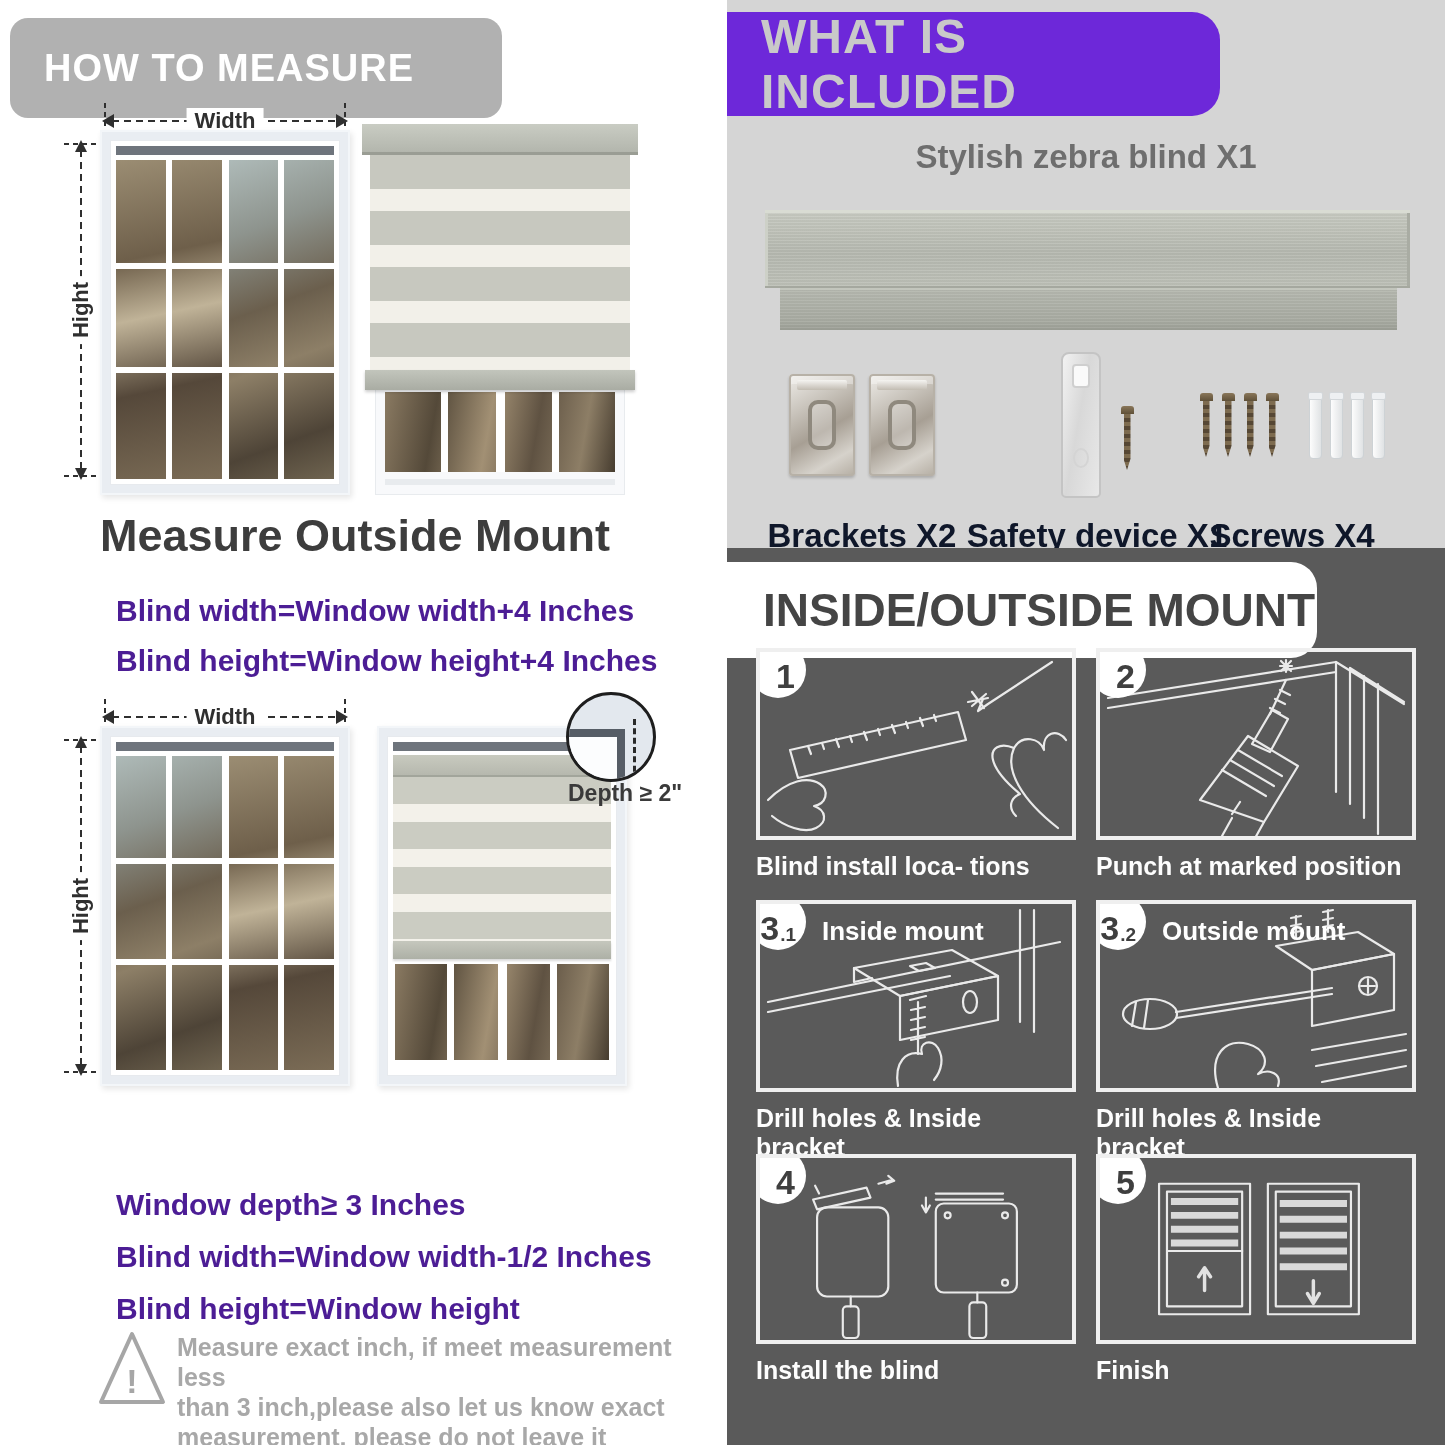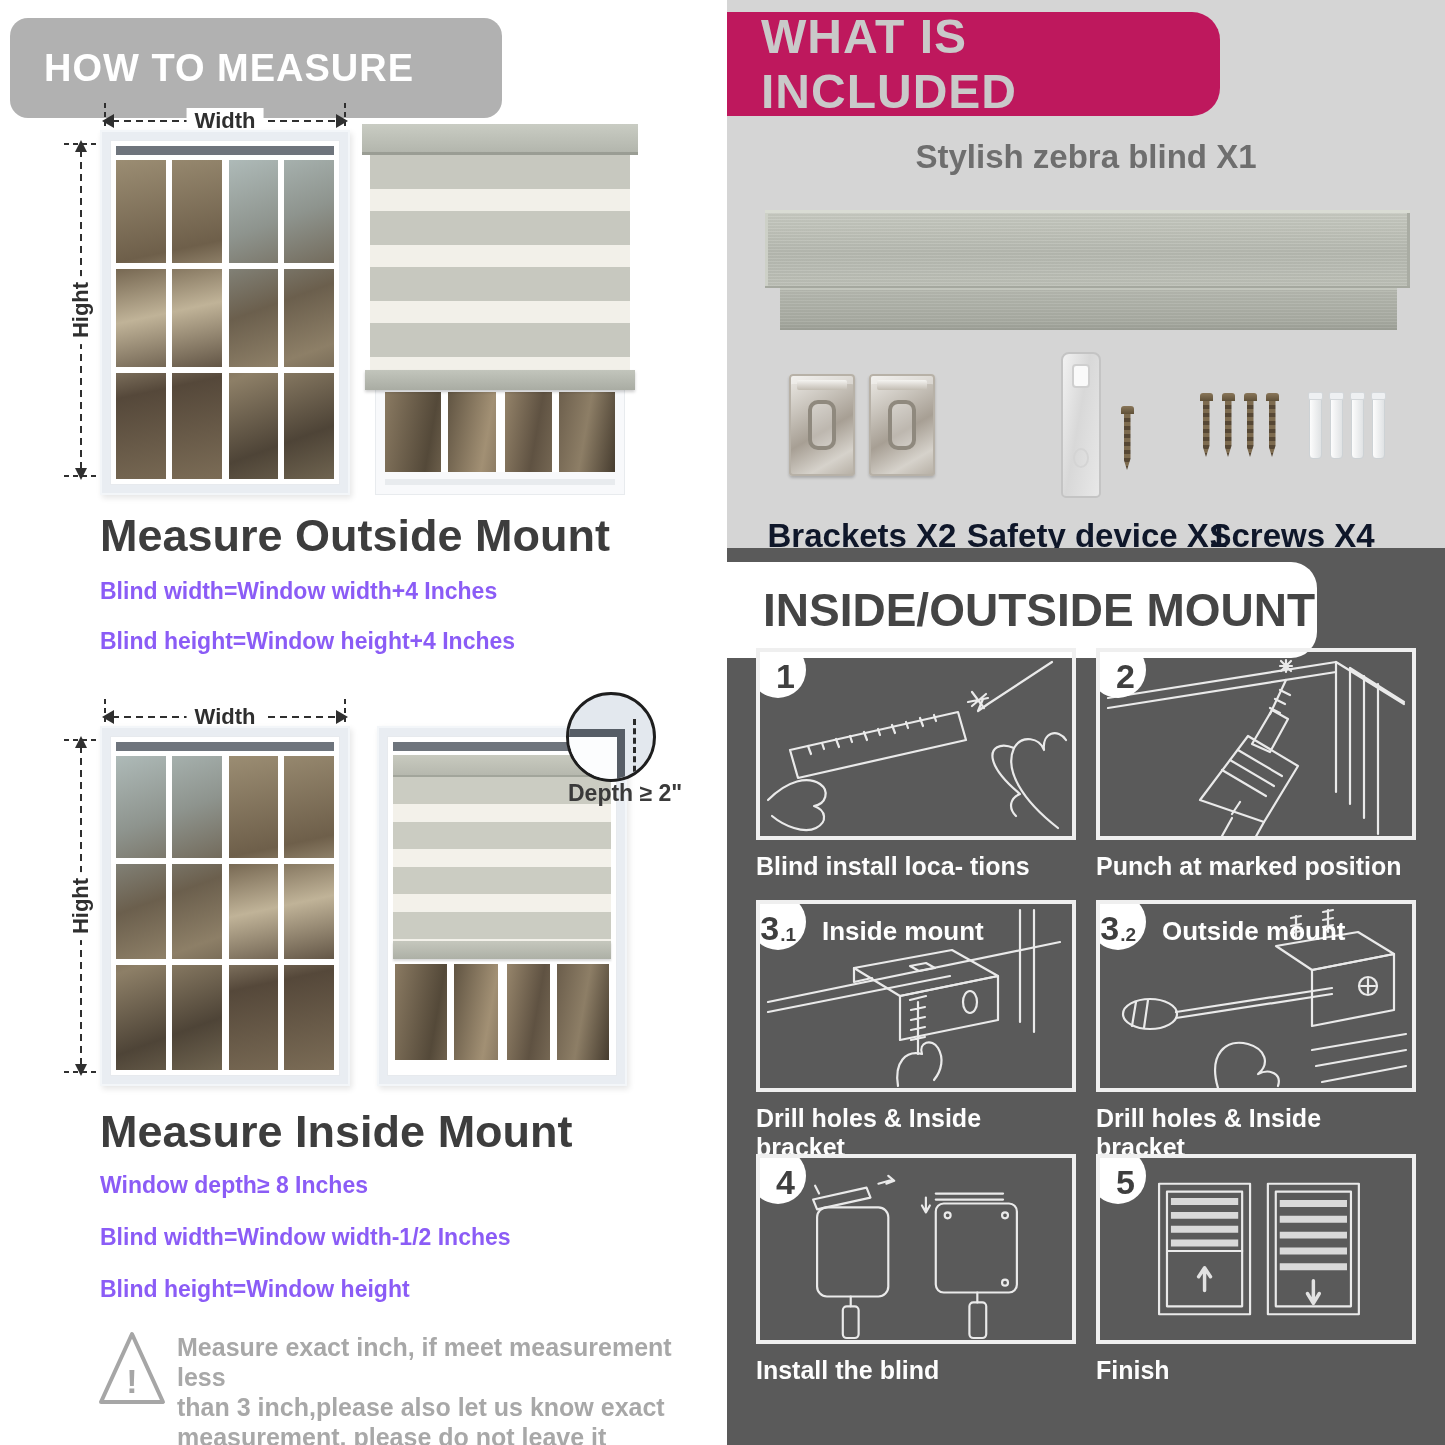--- a/index.html
+++ b/index.html
@@ -3,30 +3,30 @@
 <meta charset="utf-8">
 <style>
   html,body{margin:0;padding:0;background:#fff;}
   .page{position:relative;width:1445px;height:1445px;background:#fff;overflow:hidden;
         font-family:"Liberation Sans",sans-serif;}
 
   
   .h1-left{position:absolute;left:10px;top:18px;width:492px;height:100px;background:#b1b1b1;
            border-radius:18px;display:flex;align-items:center;padding-left:34px;box-sizing:border-box;}
   .h1-left span{font-size:38px;font-weight:700;color:#ffffff;letter-spacing:1px;}
-  .box-included{position:absolute;left:0;top:12px;width:493px;height:104px;background:#be185d;
+  .box-included{position:absolute;left:0;top:12px;width:493px;height:104px;background:#6d28d9;
            border-radius:0 28px 28px 0;display:flex;align-items:center;padding-left:34px;box-sizing:border-box;}
   .box-included span{font-size:48px;font-weight:700;color:#c9c9c9;letter-spacing:1px;}
   .box-mount{position:absolute;left:0;top:14px;width:590px;height:96px;background:#fff;
            border-radius:0 26px 26px 0;display:flex;align-items:center;padding-left:36px;box-sizing:border-box;}
   .box-mount span{font-size:46px;font-weight:700;color:#454545;}
 
   
   .sec-title{position:absolute;font-size:45px;font-weight:700;color:#3d3d3d;}
-  .formula{position:absolute;font-size:23px;font-weight:700;color:#8b5cf6;margin:0;}
+  .formula{position:absolute;font-size:30px;font-weight:700;color:#4c1d95;margin:16px;}
   .warn-text{position:absolute;left:177px;top:1332px;width:500px;font-size:25px;font-weight:700;
              color:#a8a8a8;line-height:30px;}
   .warn-tri{position:absolute;left:94px;top:1326px;width:76px;height:86px;}
   .warn-tri .bang{position:absolute;left:0;right:0;top:36px;text-align:center;
                   font-size:34px;font-weight:700;color:#a6a6a6;}
 
   
   .dim{position:absolute;}
   .dim svg{display:block;}
   .dim .lbl{position:absolute;left:50%;top:50%;transform:translate(-50%,-50%);background:#fff;
@@ -250,22 +250,21 @@
   </div>
 
   <div class="callout">
     <div class="co-white"></div>
     <div class="co-h"></div>
     <div class="co-v"></div>
     <div class="co-dash"></div>
   </div>
   <div class="depth-label">Depth ≥ 2"</div>
 
-  <div class="sec-title" style="left:100px;top:1106px;">Measure Inside Mount</div>
-  <p class="formula" style="left:100px;top:1172px;">Window depth≥ 8 Inches</p>
+  <p class="formula" style="left:100px;top:1172px;">Window depth≥ 3 Inches</p>
   <p class="formula" style="left:100px;top:1224px;">Blind width=Window width-1/2 Inches</p>
   <p class="formula" style="left:100px;top:1276px;">Blind height=Window height</p>
 
   <div class="warn-tri">
     <svg width="76" height="86" viewBox="0 0 76 86">
       <path d="M38,8 L69,76 L7,76 Z" fill="none" stroke="#a6a6a6" stroke-width="4" stroke-linejoin="round"></path>
     </svg>
     <span class="bang">!</span>
   </div>
   <div class="warn-text">

